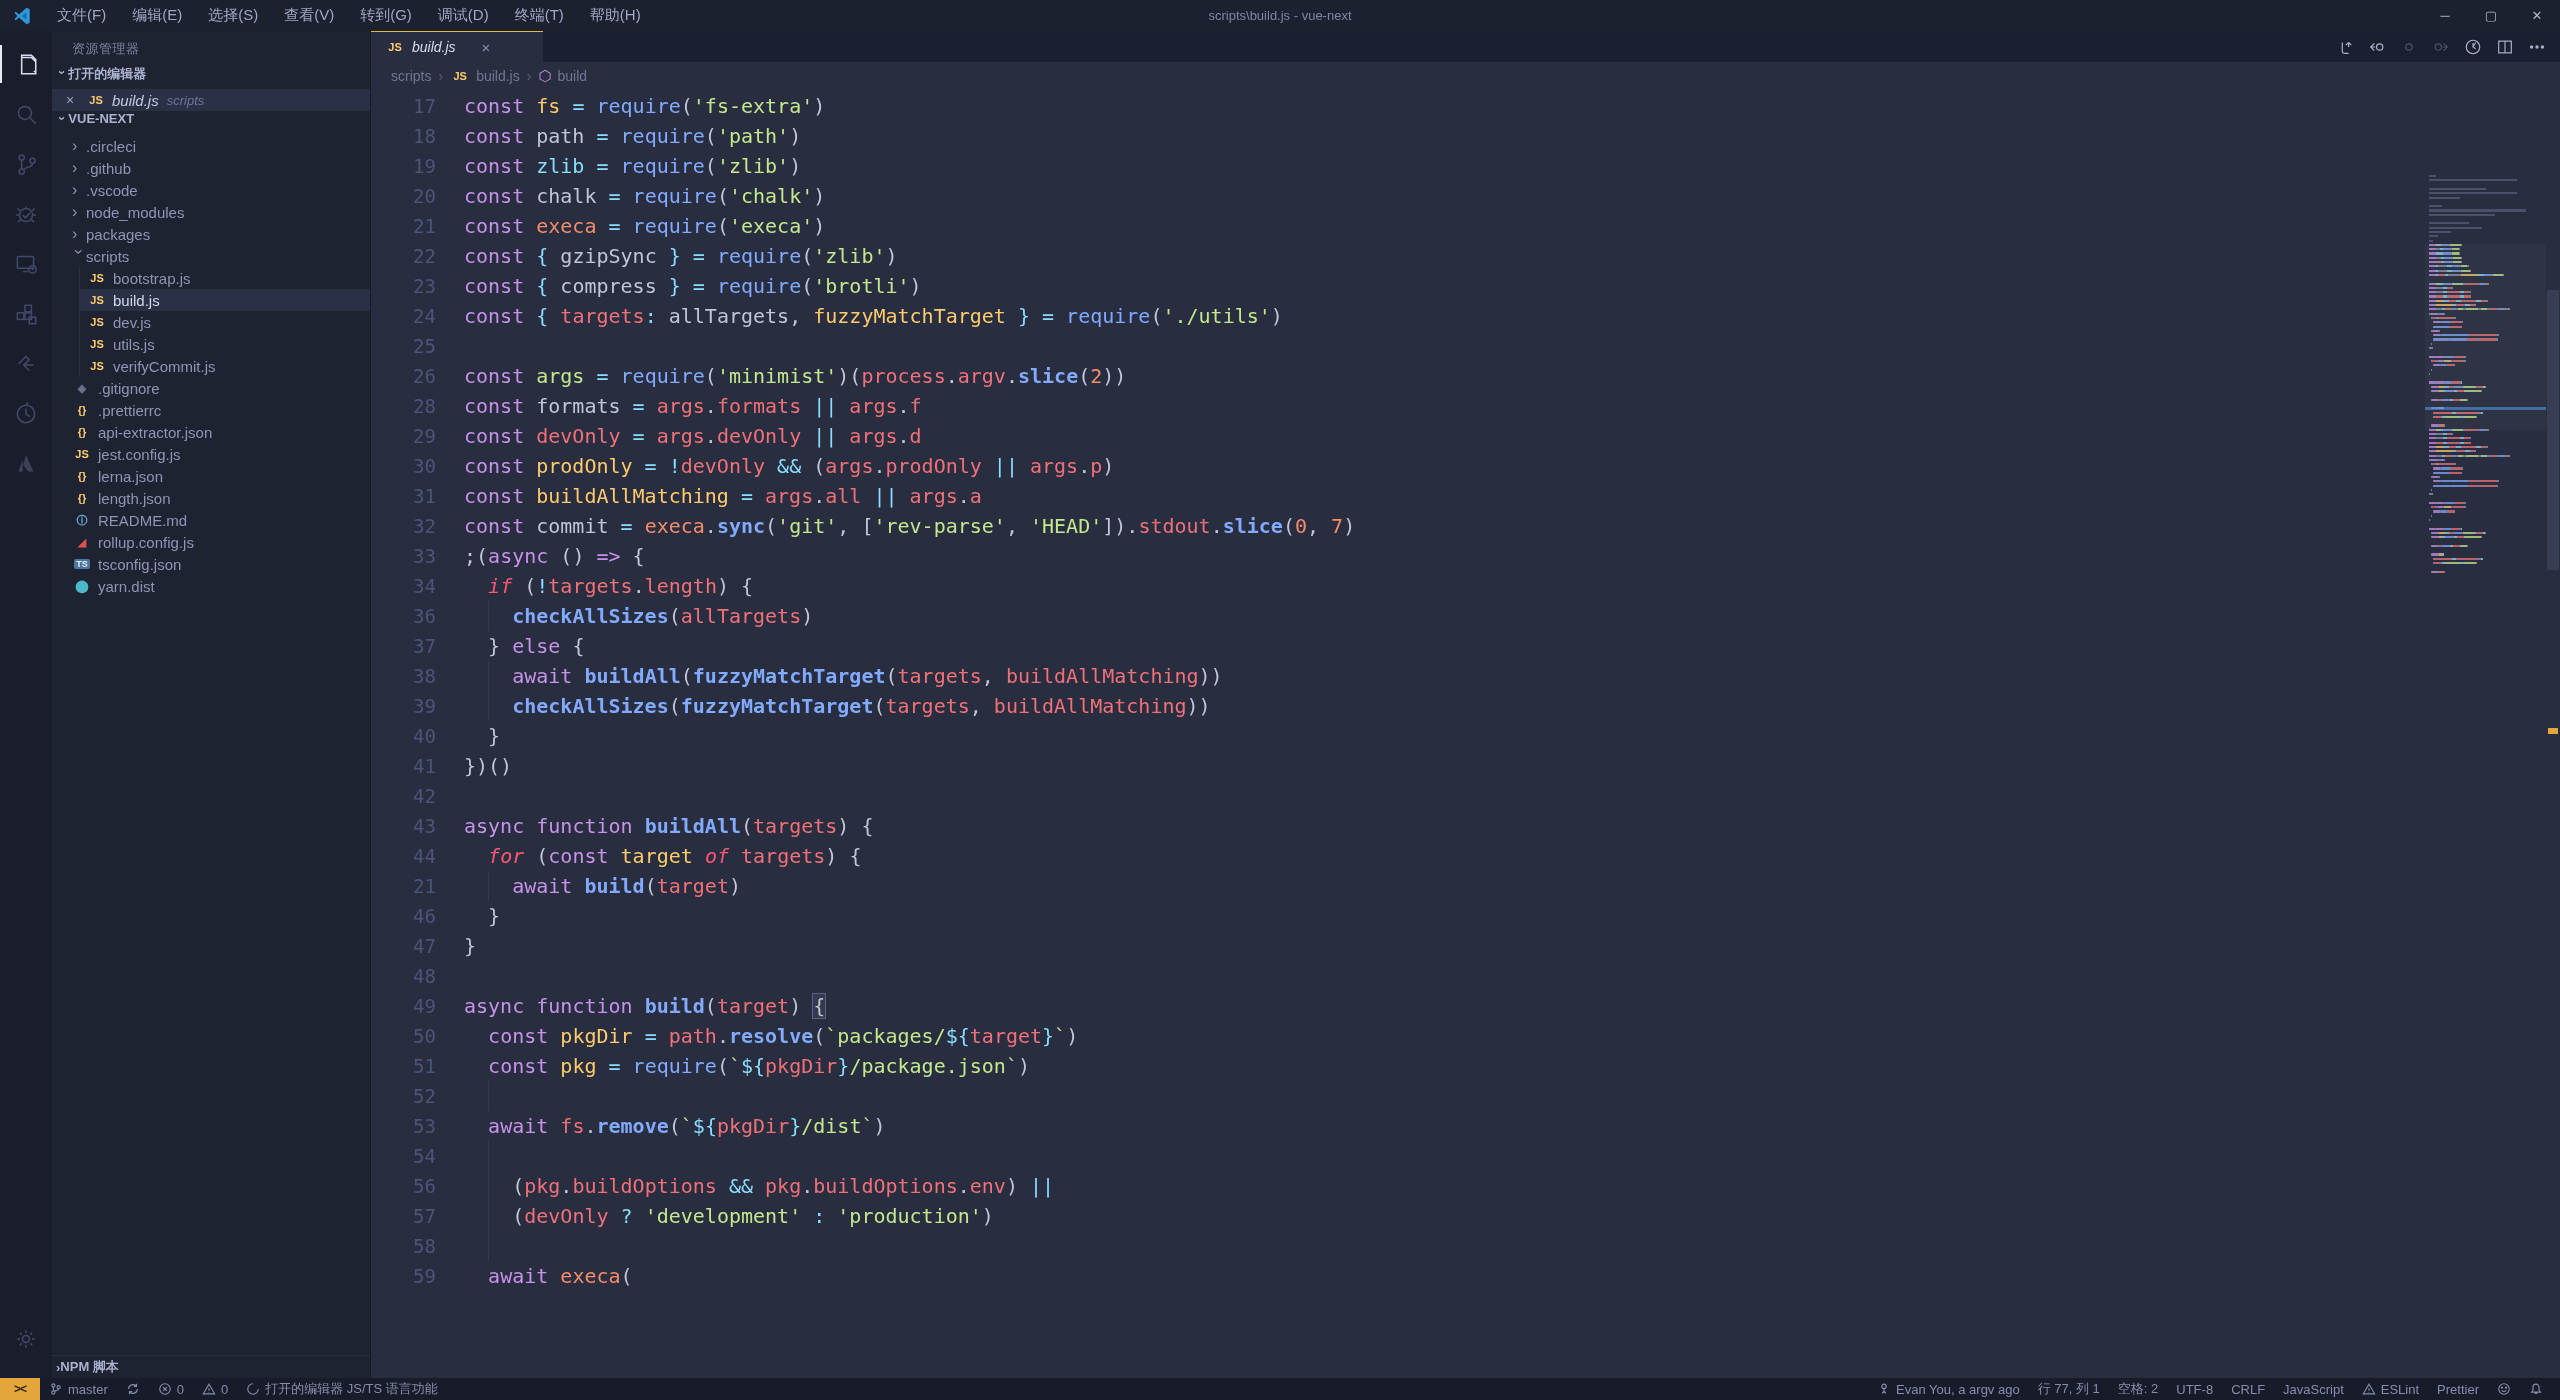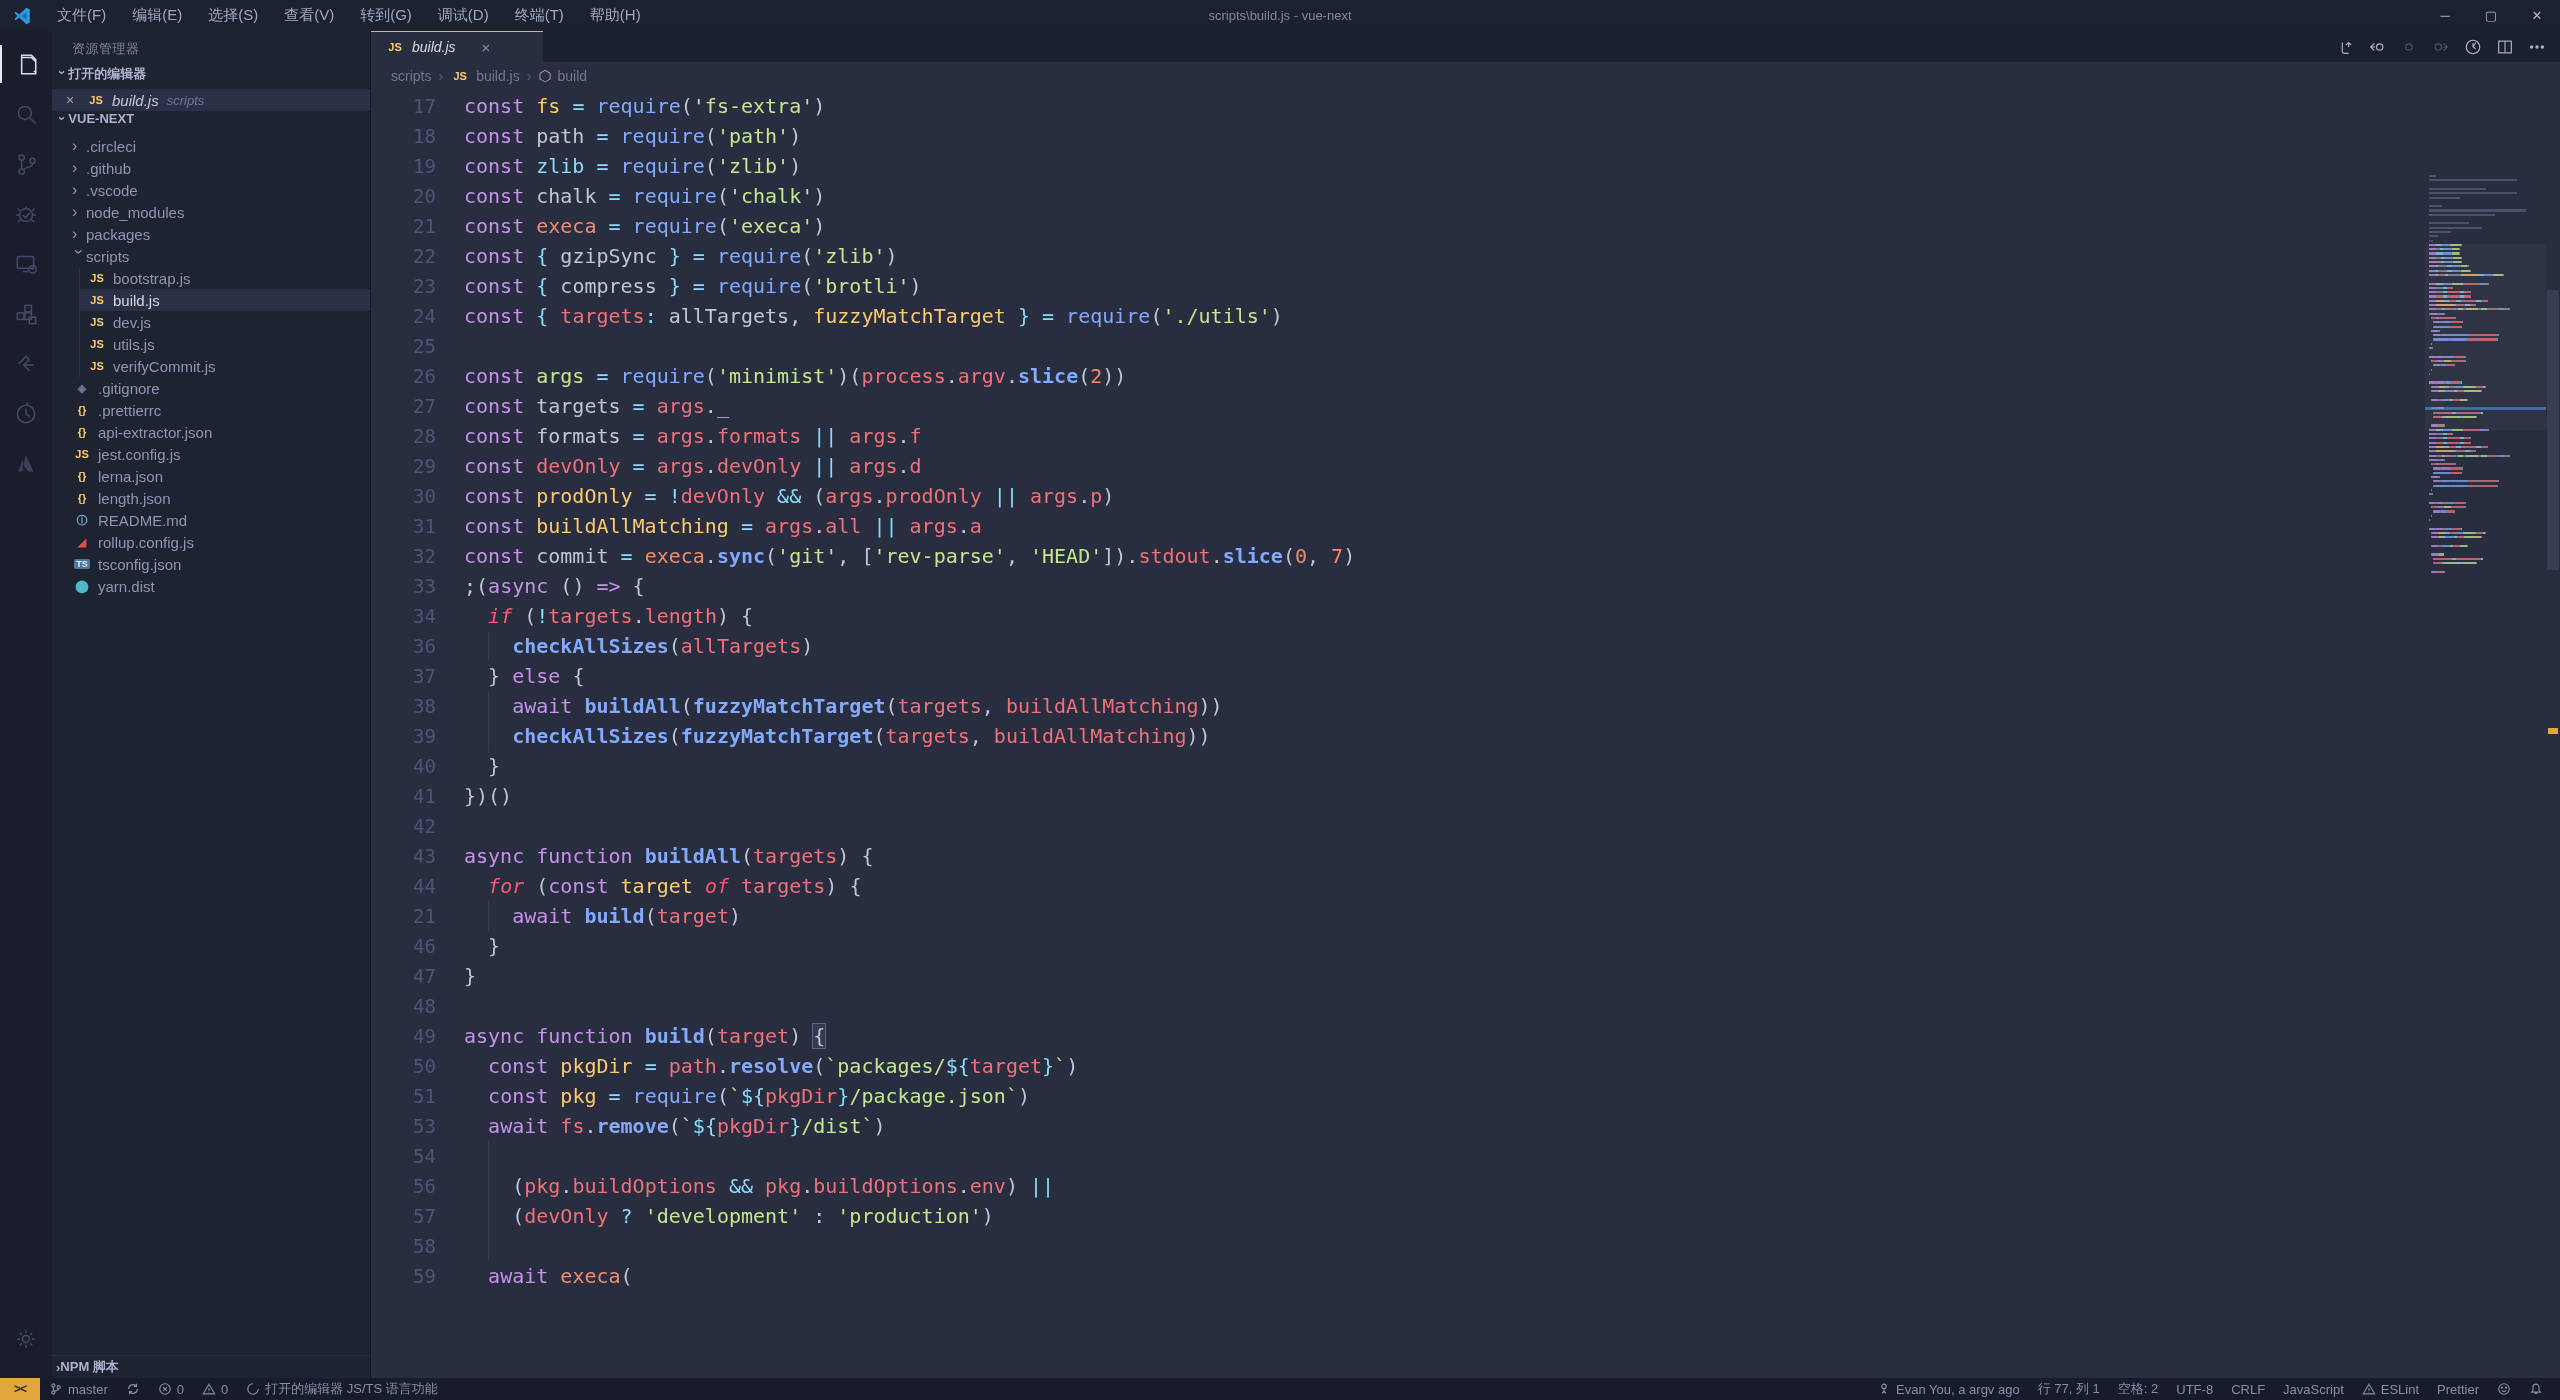--- a/index.html
+++ b/index.html
@@ -372,21 +372,20 @@
           <div class="cline"><span class="lnum">17</span><span class="ltext"><span class="tok-p">const </span><span class="tok-y">fs</span><span class="tok-c"> = </span><span class="tok-f">require</span><span class="tok-w">(</span><span class="tok-g">'fs-extra'</span><span class="tok-w">)</span></span></div>
           <div class="cline"><span class="lnum">18</span><span class="ltext"><span class="tok-p">const </span><span class="tok-w">path</span><span class="tok-c"> = </span><span class="tok-f">require</span><span class="tok-w">(</span><span class="tok-g">'path'</span><span class="tok-w">)</span></span></div>
           <div class="cline"><span class="lnum">19</span><span class="ltext"><span class="tok-p">const </span><span class="tok-c">zlib</span><span class="tok-c"> = </span><span class="tok-f">require</span><span class="tok-w">(</span><span class="tok-g">'zlib'</span><span class="tok-w">)</span></span></div>
           <div class="cline"><span class="lnum">20</span><span class="ltext"><span class="tok-p">const </span><span class="tok-w">chalk</span><span class="tok-c"> = </span><span class="tok-f">require</span><span class="tok-w">(</span><span class="tok-g">'chalk'</span><span class="tok-w">)</span></span></div>
           <div class="cline"><span class="lnum">21</span><span class="ltext"><span class="tok-p">const </span><span class="tok-o">execa</span><span class="tok-c"> = </span><span class="tok-f">require</span><span class="tok-w">(</span><span class="tok-g">'execa'</span><span class="tok-w">)</span></span></div>
           <div class="cline"><span class="lnum">22</span><span class="ltext"><span class="tok-p">const </span><span class="tok-c">{ </span><span class="tok-w">gzipSync</span><span class="tok-c"> }</span><span class="tok-c"> = </span><span class="tok-f">require</span><span class="tok-w">(</span><span class="tok-g">'zlib'</span><span class="tok-w">)</span></span></div>
           <div class="cline"><span class="lnum">23</span><span class="ltext"><span class="tok-p">const </span><span class="tok-c">{ </span><span class="tok-w">compress</span><span class="tok-c"> }</span><span class="tok-c"> = </span><span class="tok-f">require</span><span class="tok-w">(</span><span class="tok-g">'brotli'</span><span class="tok-w">)</span></span></div>
           <div class="cline"><span class="lnum">24</span><span class="ltext"><span class="tok-p">const </span><span class="tok-c">{ </span><span class="tok-r">targets</span><span class="tok-c">: </span><span class="tok-w">allTargets, </span><span class="tok-y">fuzzyMatchTarget</span><span class="tok-c"> }</span><span class="tok-c"> = </span><span class="tok-f">require</span><span class="tok-w">(</span><span class="tok-g">'./utils'</span><span class="tok-w">)</span></span></div>
           <div class="cline"><span class="lnum">25</span><span class="ltext"></span></div>
           <div class="cline"><span class="lnum">26</span><span class="ltext"><span class="tok-p">const </span><span class="tok-g">args</span><span class="tok-c"> = </span><span class="tok-f">require</span><span class="tok-w">(</span><span class="tok-g">'minimist'</span><span class="tok-w">)(</span><span class="tok-r">process</span><span class="tok-w">.</span><span class="tok-r">argv</span><span class="tok-w">.</span><span class="tok-b">slice</span><span class="tok-w">(</span><span class="tok-o">2</span><span class="tok-w">))</span></span></div>
-          <div class="cline"><span class="lnum">27</span><span class="ltext"><span class="tok-p">const </span><span class="tok-w">targets</span><span class="tok-c"> = </span><span class="tok-r">args</span><span class="tok-w">._</span></span></div>
           <div class="cline"><span class="lnum">28</span><span class="ltext"><span class="tok-p">const </span><span class="tok-w">formats</span><span class="tok-c"> = </span><span class="tok-r">args</span><span class="tok-w">.</span><span class="tok-r">formats</span><span class="tok-c"> || </span><span class="tok-r">args</span><span class="tok-w">.</span><span class="tok-r">f</span></span></div>
           <div class="cline"><span class="lnum">29</span><span class="ltext"><span class="tok-p">const </span><span class="tok-r">devOnly</span><span class="tok-c"> = </span><span class="tok-r">args</span><span class="tok-w">.</span><span class="tok-r">devOnly</span><span class="tok-c"> || </span><span class="tok-r">args</span><span class="tok-w">.</span><span class="tok-r">d</span></span></div>
           <div class="cline"><span class="lnum">30</span><span class="ltext"><span class="tok-p">const </span><span class="tok-y">prodOnly</span><span class="tok-c"> = !</span><span class="tok-r">devOnly</span><span class="tok-c"> &amp;&amp; </span><span class="tok-w">(</span><span class="tok-r">args</span><span class="tok-w">.</span><span class="tok-r">prodOnly</span><span class="tok-c"> || </span><span class="tok-r">args</span><span class="tok-w">.</span><span class="tok-r">p</span><span class="tok-w">)</span></span></div>
           <div class="cline"><span class="lnum">31</span><span class="ltext"><span class="tok-p">const </span><span class="tok-y">buildAllMatching</span><span class="tok-c"> = </span><span class="tok-r">args</span><span class="tok-w">.</span><span class="tok-r">all</span><span class="tok-c"> || </span><span class="tok-r">args</span><span class="tok-w">.</span><span class="tok-r">a</span></span></div>
           <div class="cline"><span class="lnum">32</span><span class="ltext"><span class="tok-p">const </span><span class="tok-w">commit</span><span class="tok-c"> = </span><span class="tok-o">execa</span><span class="tok-w">.</span><span class="tok-b">sync</span><span class="tok-w">(</span><span class="tok-g">'git'</span><span class="tok-w">, [</span><span class="tok-g">'rev-parse'</span><span class="tok-w">, </span><span class="tok-g">'HEAD'</span><span class="tok-w">]).</span><span class="tok-r">stdout</span><span class="tok-w">.</span><span class="tok-b">slice</span><span class="tok-w">(</span><span class="tok-o">0</span><span class="tok-w">, </span><span class="tok-o">7</span><span class="tok-w">)</span></span></div>
           <div class="cline"><span class="lnum">33</span><span class="ltext"><span class="tok-w">;(</span><span class="tok-p">async</span><span class="tok-w"> () </span><span class="tok-p">=&gt;</span><span class="tok-w"> {</span></span></div>
           <div class="cline"><span class="lnum">34</span><span class="ltext"><span class="tok-w">  </span><span class="tok-k">if</span><span class="tok-w"> (</span><span class="tok-c">!</span><span class="tok-r">targets</span><span class="tok-w">.</span><span class="tok-r">length</span><span class="tok-w">) {</span></span></div>
           <div class="cline"><span class="lnum">36</span><span class="guide"></span><span class="ltext"><span class="tok-w">    </span><span class="tok-b">checkAllSizes</span><span class="tok-w">(</span><span class="tok-r">allTargets</span><span class="tok-w">)</span></span></div>
           <div class="cline"><span class="lnum">37</span><span class="ltext"><span class="tok-w">  } </span><span class="tok-p">else</span><span class="tok-w"> {</span></span></div>
           <div class="cline"><span class="lnum">38</span><span class="guide"></span><span class="ltext"><span class="tok-w">    </span><span class="tok-p">await</span><span class="tok-w"> </span><span class="tok-b">buildAll</span><span class="tok-w">(</span><span class="tok-b">fuzzyMatchTarget</span><span class="tok-w">(</span><span class="tok-r">targets</span><span class="tok-w">, </span><span class="tok-r">buildAllMatching</span><span class="tok-w">))</span></span></div>
@@ -396,20 +395,21 @@
           <div class="cline"><span class="lnum">42</span><span class="ltext"></span></div>
           <div class="cline"><span class="lnum">43</span><span class="ltext"><span class="tok-p">async</span><span class="tok-w"> </span><span class="tok-p">function</span><span class="tok-w"> </span><span class="tok-b">buildAll</span><span class="tok-w">(</span><span class="tok-r">targets</span><span class="tok-w">) {</span></span></div>
           <div class="cline"><span class="lnum">44</span><span class="ltext"><span class="tok-w">  </span><span class="tok-k">for</span><span class="tok-w"> (</span><span class="tok-p">const</span><span class="tok-w"> </span><span class="tok-y">target</span><span class="tok-w"> </span><span class="tok-k">of</span><span class="tok-w"> </span><span class="tok-r">targets</span><span class="tok-w">) {</span></span></div>
           <div class="cline"><span class="lnum">21</span><span class="guide"></span><span class="ltext"><span class="tok-w">    </span><span class="tok-p">await</span><span class="tok-w"> </span><span class="tok-b">build</span><span class="tok-w">(</span><span class="tok-r">target</span><span class="tok-w">)</span></span></div>
           <div class="cline"><span class="lnum">46</span><span class="ltext"><span class="tok-w">  }</span></span></div>
           <div class="cline"><span class="lnum">47</span><span class="ltext"><span class="tok-w">}</span></span></div>
           <div class="cline"><span class="lnum">48</span><span class="ltext"></span></div>
           <div class="cline"><span class="lnum">49</span><span class="ltext"><span class="tok-p">async</span><span class="tok-w"> </span><span class="tok-p">function</span><span class="tok-w"> </span><span class="tok-b">build</span><span class="tok-w">(</span><span class="tok-r">target</span><span class="tok-w">) </span><span class="tok-hl">{</span></span></div>
           <div class="cline"><span class="lnum">50</span><span class="ltext"><span class="tok-w">  </span><span class="tok-p">const </span><span class="tok-y">pkgDir</span><span class="tok-c"> = </span><span class="tok-r">path</span><span class="tok-w">.</span><span class="tok-b">resolve</span><span class="tok-w">(</span><span class="tok-g">`packages/</span><span class="tok-c">${</span><span class="tok-r">target</span><span class="tok-c">}</span><span class="tok-g">`</span><span class="tok-w">)</span></span></div>
           <div class="cline"><span class="lnum">51</span><span class="ltext"><span class="tok-w">  </span><span class="tok-p">const </span><span class="tok-y">pkg</span><span class="tok-c"> = </span><span class="tok-f">require</span><span class="tok-w">(</span><span class="tok-g">`</span><span class="tok-c">${</span><span class="tok-r">pkgDir</span><span class="tok-c">}</span><span class="tok-g">/package.json`</span><span class="tok-w">)</span></span></div>
+          <div class="cline"><span class="lnum">52</span><span class="guide"></span><span class="ltext"></span></div>
           <div class="cline"><span class="lnum">53</span><span class="ltext"><span class="tok-w">  </span><span class="tok-p">await</span><span class="tok-w"> </span><span class="tok-r">fs</span><span class="tok-w">.</span><span class="tok-b">remove</span><span class="tok-w">(</span><span class="tok-g">`</span><span class="tok-c">${</span><span class="tok-r">pkgDir</span><span class="tok-c">}</span><span class="tok-g">/dist`</span><span class="tok-w">)</span></span></div>
           <div class="cline"><span class="lnum">54</span><span class="guide"></span><span class="ltext"></span></div>
           <div class="cline"><span class="lnum">56</span><span class="guide"></span><span class="ltext"><span class="tok-w">    (</span><span class="tok-r">pkg</span><span class="tok-w">.</span><span class="tok-r">buildOptions</span><span class="tok-c"> &amp;&amp; </span><span class="tok-r">pkg</span><span class="tok-w">.</span><span class="tok-r">buildOptions</span><span class="tok-w">.</span><span class="tok-r">env</span><span class="tok-w">) </span><span class="tok-c">||</span></span></div>
           <div class="cline"><span class="lnum">57</span><span class="guide"></span><span class="ltext"><span class="tok-w">    (</span><span class="tok-r">devOnly</span><span class="tok-c"> ? </span><span class="tok-g">'development'</span><span class="tok-c"> : </span><span class="tok-g">'production'</span><span class="tok-w">)</span></span></div>
           <div class="cline"><span class="lnum">58</span><span class="guide"></span><span class="ltext"></span></div>
           <div class="cline"><span class="lnum">59</span><span class="ltext"><span class="tok-w">  </span><span class="tok-p">await</span><span class="tok-w"> </span><span class="tok-o">execa</span><span class="tok-w">(</span></span></div>
         </div>
       <div class="minimap" id="minimap">
           <div class="mm-row" style="top: 85px; left: 4px;">
             <div class="mm-seg" style="width: 6.6px; background: rgb(86, 94, 122);"></div>

